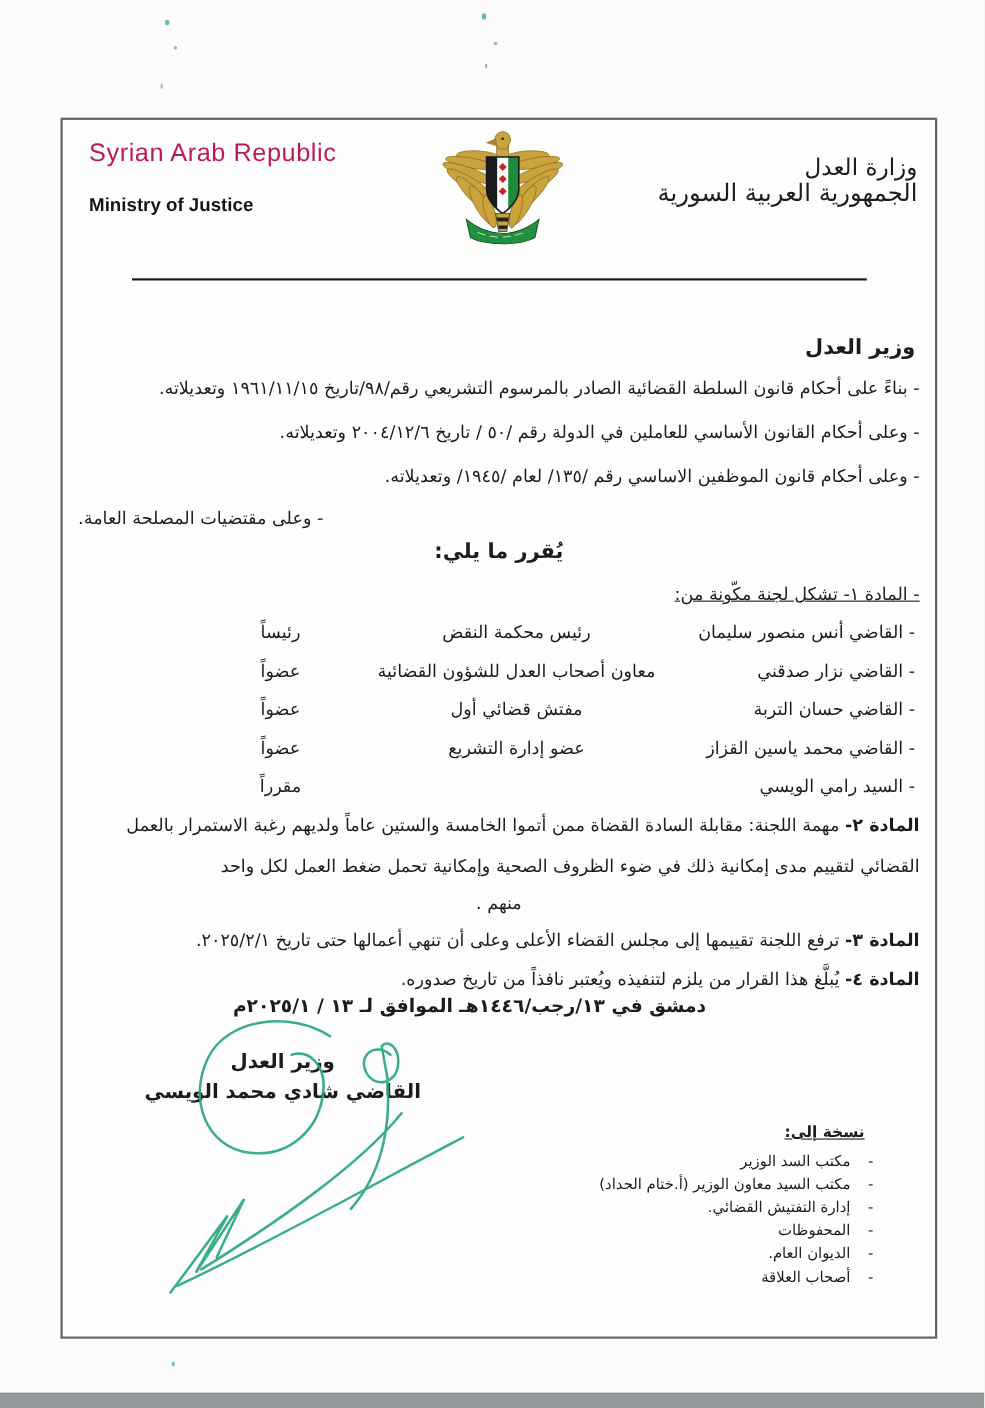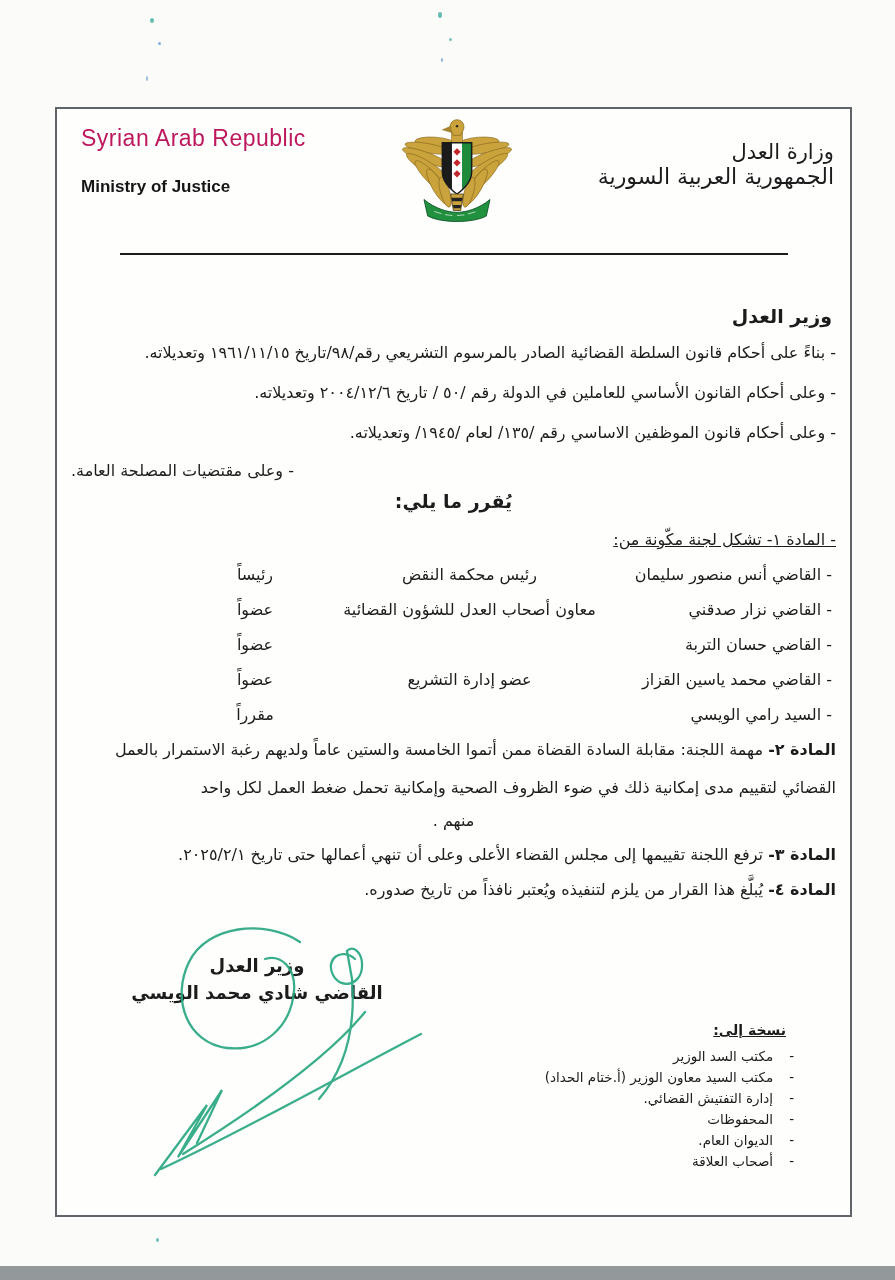--- a/index.html
+++ b/index.html
@@ -136,20 +136,21 @@
       <span class="row-role">رئيس محكمة النقض</span>
       <span class="row-pos">رئيساً</span>
     </div>
     <div class="abs rtl body-ar" style="top:491px;left:0;right:0;height:24px;">
       <span class="row-name">- القاضي نزار صدقني</span>
       <span class="row-role">معاون أصحاب العدل للشؤون القضائية</span>
       <span class="row-pos">عضواً</span>
     </div>
     <div class="abs rtl body-ar" style="top:526px;left:0;right:0;height:24px;">
       <span class="row-name">- القاضي حسان التربة</span>
+      <span class="row-role">مفتش قضائي أول</span>
       <span class="row-pos">عضواً</span>
     </div>
     <div class="abs rtl body-ar" style="top:561px;left:0;right:0;height:24px;">
       <span class="row-name">- القاضي محمد ياسين القزاز</span>
       <span class="row-role">عضو إدارة التشريع</span>
       <span class="row-pos">عضواً</span>
     </div>
     <div class="abs rtl body-ar" style="top:596px;left:0;right:0;height:24px;">
       <span class="row-name">- السيد رامي الويسي</span>
       <span class="row-role"></span>
@@ -165,20 +166,21 @@
 
     <div class="abs rtl body-ar" style="top:736px;right:14px;left:14px;text-align:right;">
       <span class="b">المادة ٣-</span>
       <span>ترفع اللجنة تقييمها إلى مجلس القضاء الأعلى وعلى أن تنهي أعمالها حتى تاريخ ٢٠٢٥/٢/١.</span>
     </div>
     <div class="abs rtl body-ar" style="top:771px;right:14px;left:14px;text-align:right;">
       <span class="b">المادة ٤-</span>
       <span>يُبلَّغ هذا القرار من يلزم لتنفيذه ويُعتبر نافذاً من تاريخ صدوره.</span>
     </div>
 
+    <div class="abs rtl b" style="top:796px;right:208px;font-size:17px;">دمشق في ١٣/رجب/١٤٤٦هـ الموافق لـ ١٣ / ٢٠٢٥/١م</div>
 
     <div class="abs rtl b" style="top:846px;left:45px;width:310px;text-align:center;font-size:18px;">
       <div>وزير العدل</div>
       <div style="margin-top:6px;">القاضي شادي محمد الويسي</div>
     </div>
 
     <div class="abs rtl b" style="top:913px;right:64px;font-size:14px;text-decoration:underline;">نسخة إلى:</div>
     <div class="copies-row" style="top:939px;"><span class="dash">-</span><span>مكتب السد الوزير</span></div>
     <div class="copies-row" style="top:960px;"><span class="dash">-</span><span>مكتب السيد معاون الوزير (أ.ختام الحداد)</span></div>
     <div class="copies-row" style="top:981px;"><span class="dash">-</span><span>إدارة التفتيش القضائي.</span></div>

